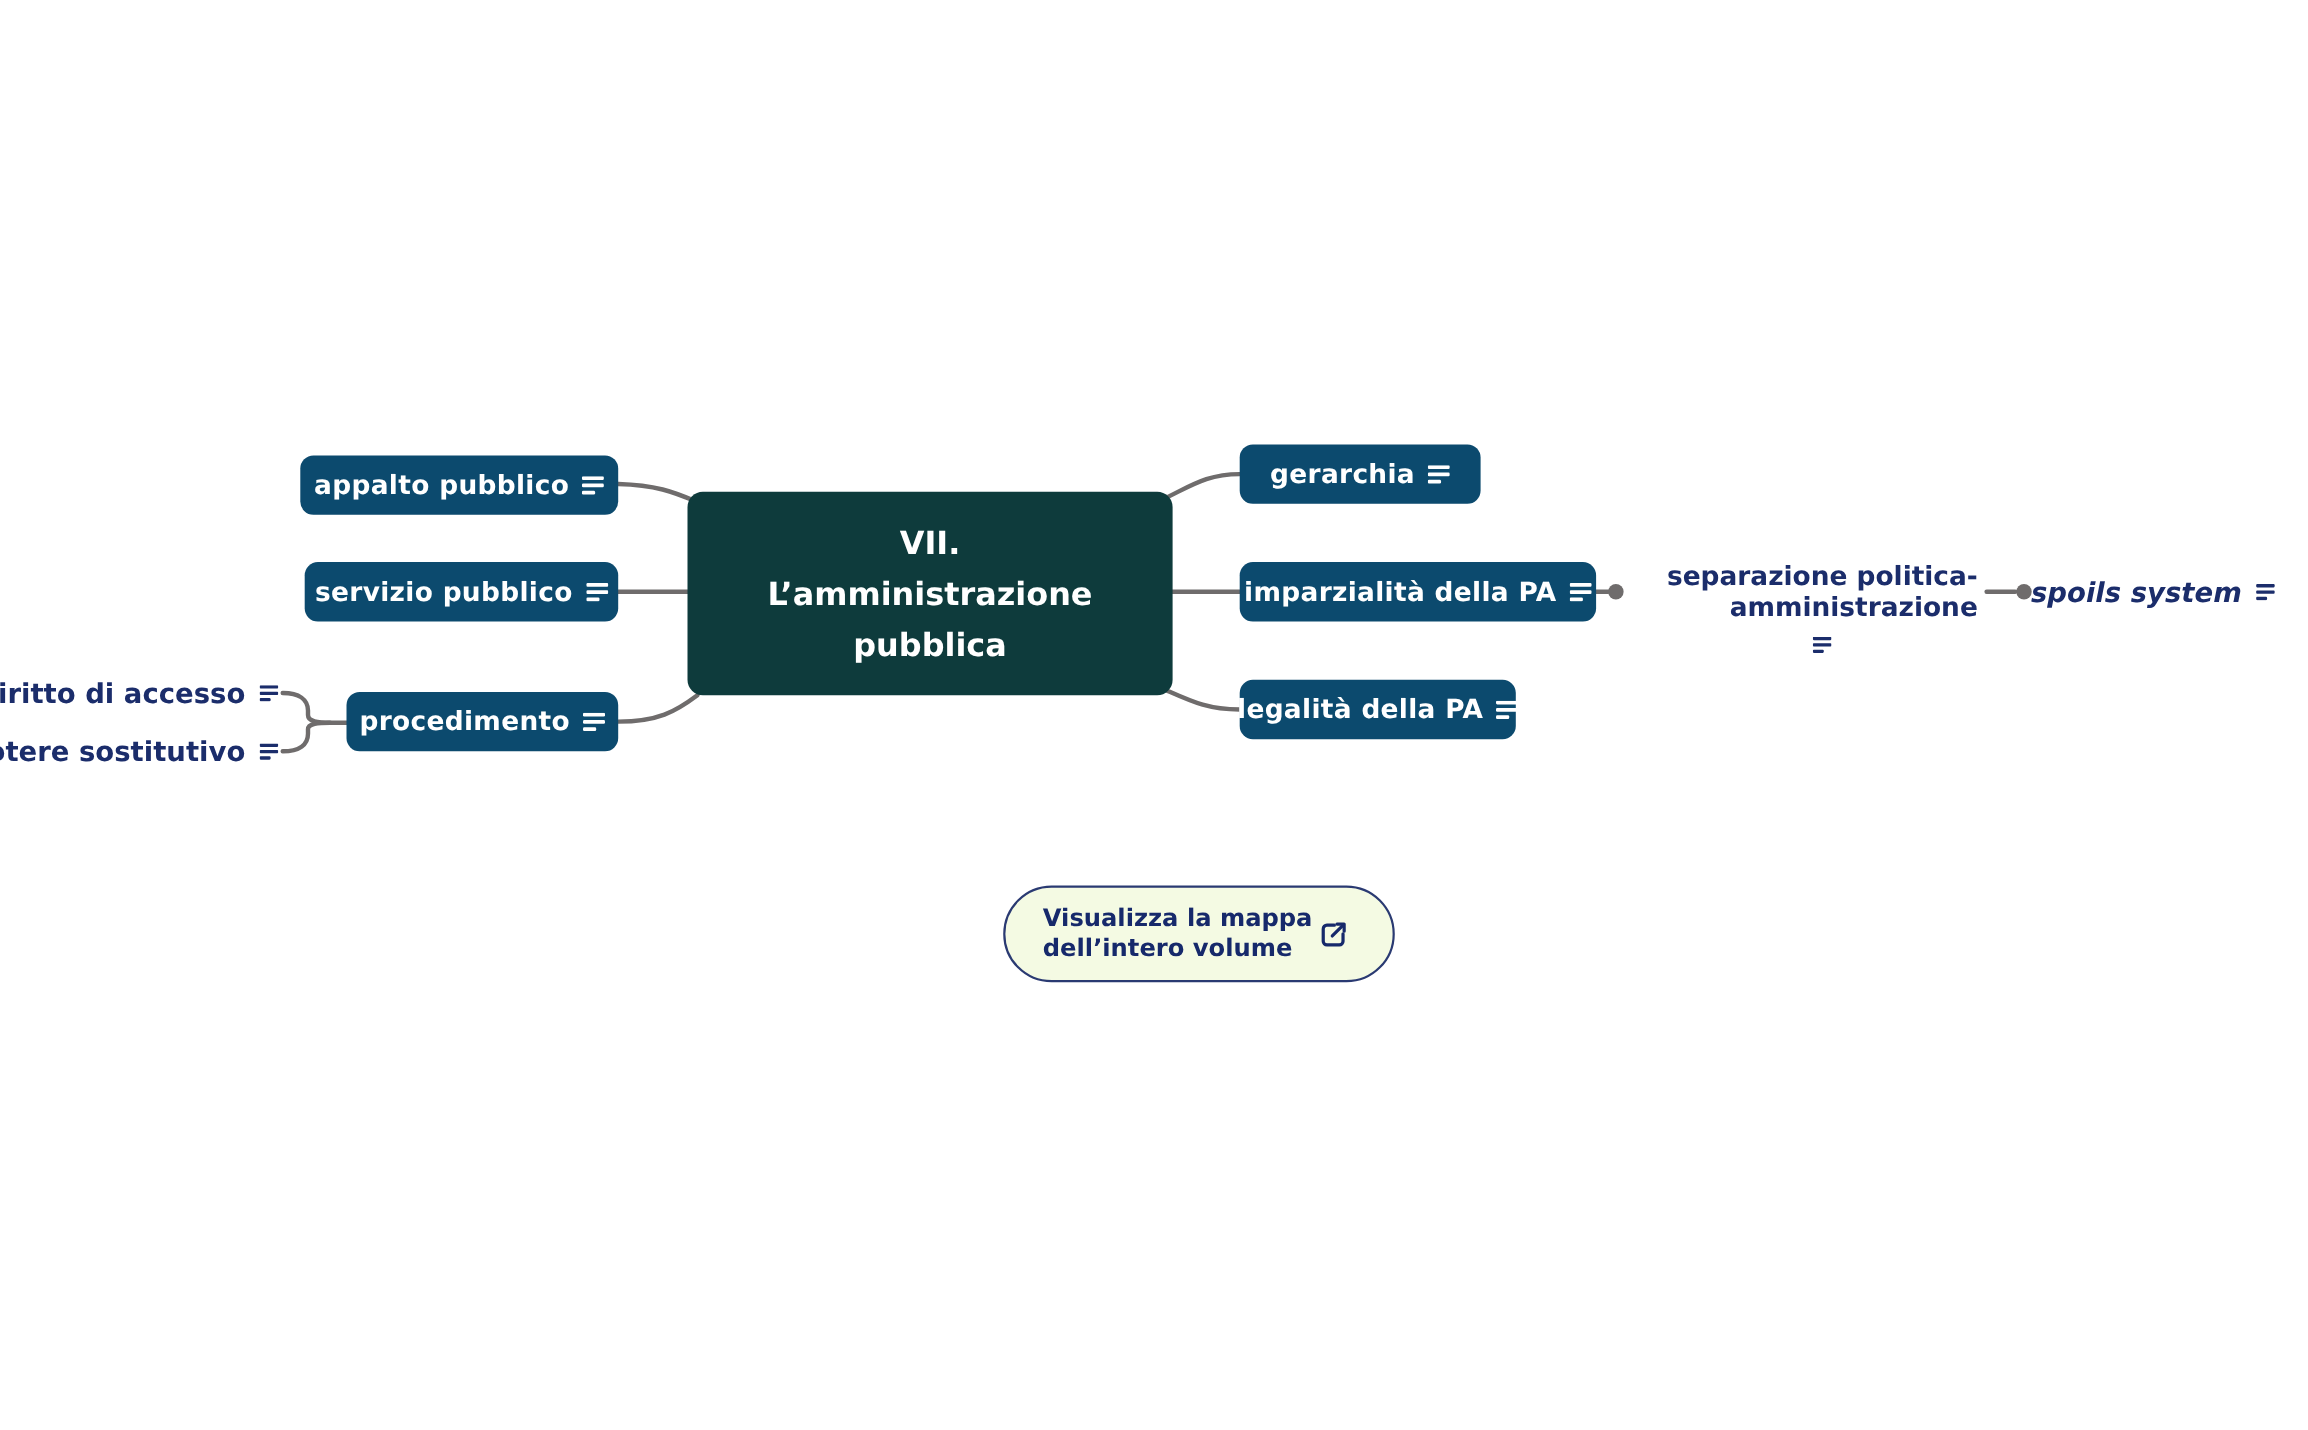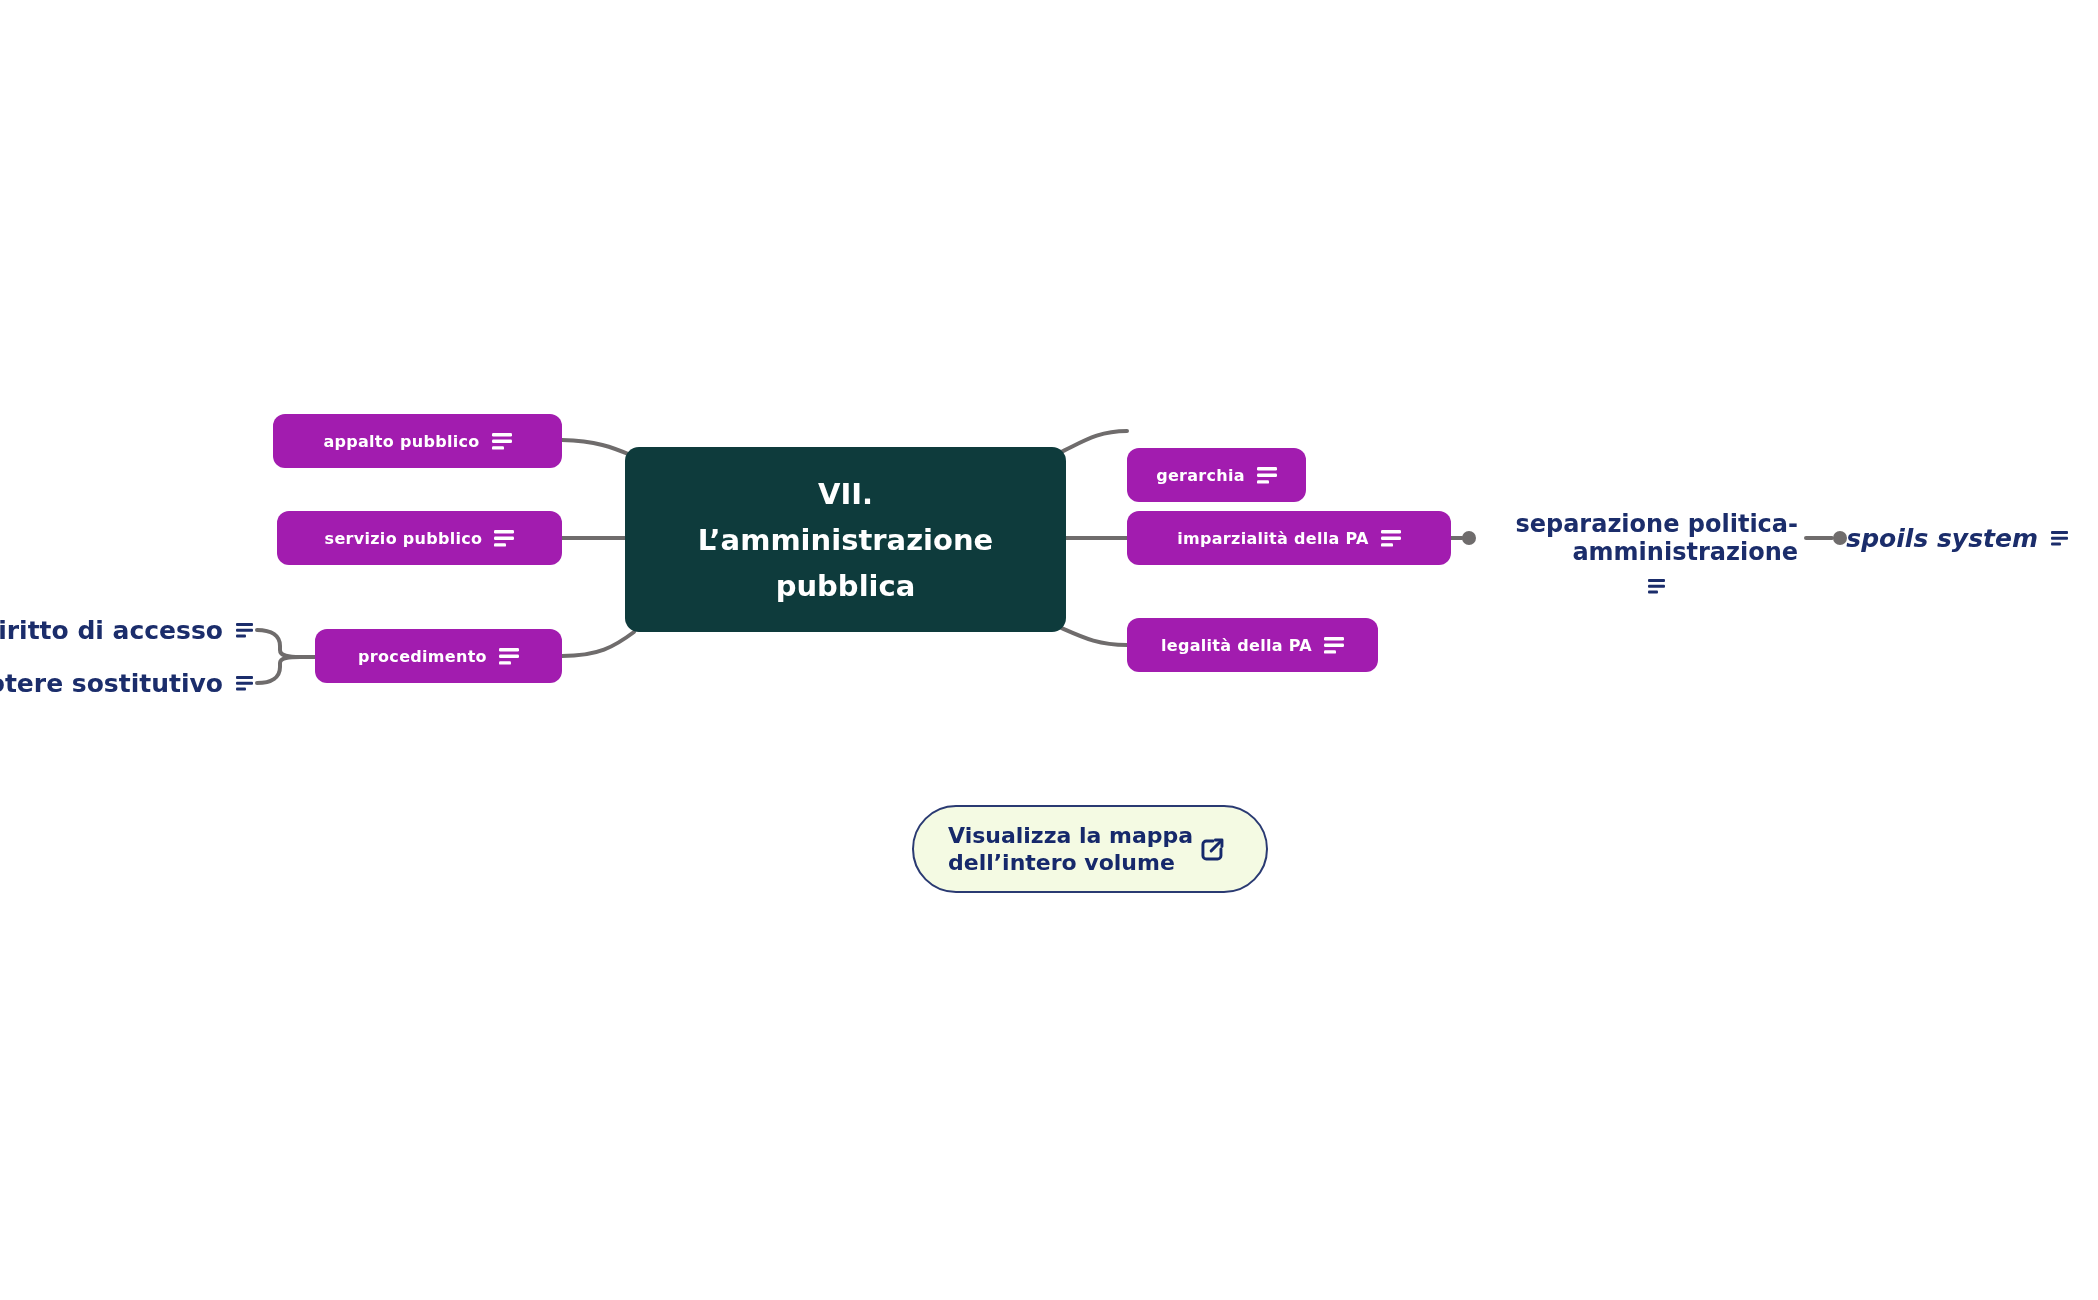--- a/index.html
+++ b/index.html
@@ -21,24 +21,24 @@
     width: 2098px;
     height: 1300px;
     pointer-events: none;
   }
   .node {
     position: absolute;
     display: flex;
     align-items: center;
     justify-content: center;
     gap: 12px;
-    background: #a21caf;
+    background: #0c4a6e;
     color: #ffffff;
     font-weight: bold;
-    font-size: 16px;
+    font-size: 24px;
     letter-spacing: 0.3px;
     border-radius: 12px;
     box-sizing: border-box;
     cursor: pointer;
     white-space: nowrap;
   }
   .node .bars { display: flex; flex: 0 0 auto; }
   .root-node {
     position: absolute;
     left: 625px; top: 447px;
@@ -149,21 +149,21 @@
     <span class="label">procedimento</span>
     <span class="bars">
       <svg width="20" height="17" viewBox="0 0 20 17" fill="#ffffff">
           <rect x="0" y="0" width="20" height="3.4" rx="1.2"></rect>
           <rect x="0" y="6.6" width="20" height="3.4" rx="1.2"></rect>
           <rect x="0" y="13.2" width="12" height="3.4" rx="1.2"></rect>
         </svg>
     </span>
   </div>
 
-  <div class="node" style="left:1127px;top:404px;width:179px;height:54px;margin-top:44px;">
+  <div class="node" style="left:1127px;top:404px;width:219px;height:54px;">
     <span class="label">gerarchia</span>
     <span class="bars">
       <svg width="20" height="17" viewBox="0 0 20 17" fill="#ffffff">
           <rect x="0" y="0" width="20" height="3.4" rx="1.2"></rect>
           <rect x="0" y="6.6" width="20" height="3.4" rx="1.2"></rect>
           <rect x="0" y="13.2" width="12" height="3.4" rx="1.2"></rect>
         </svg>
     </span>
   </div>
 

